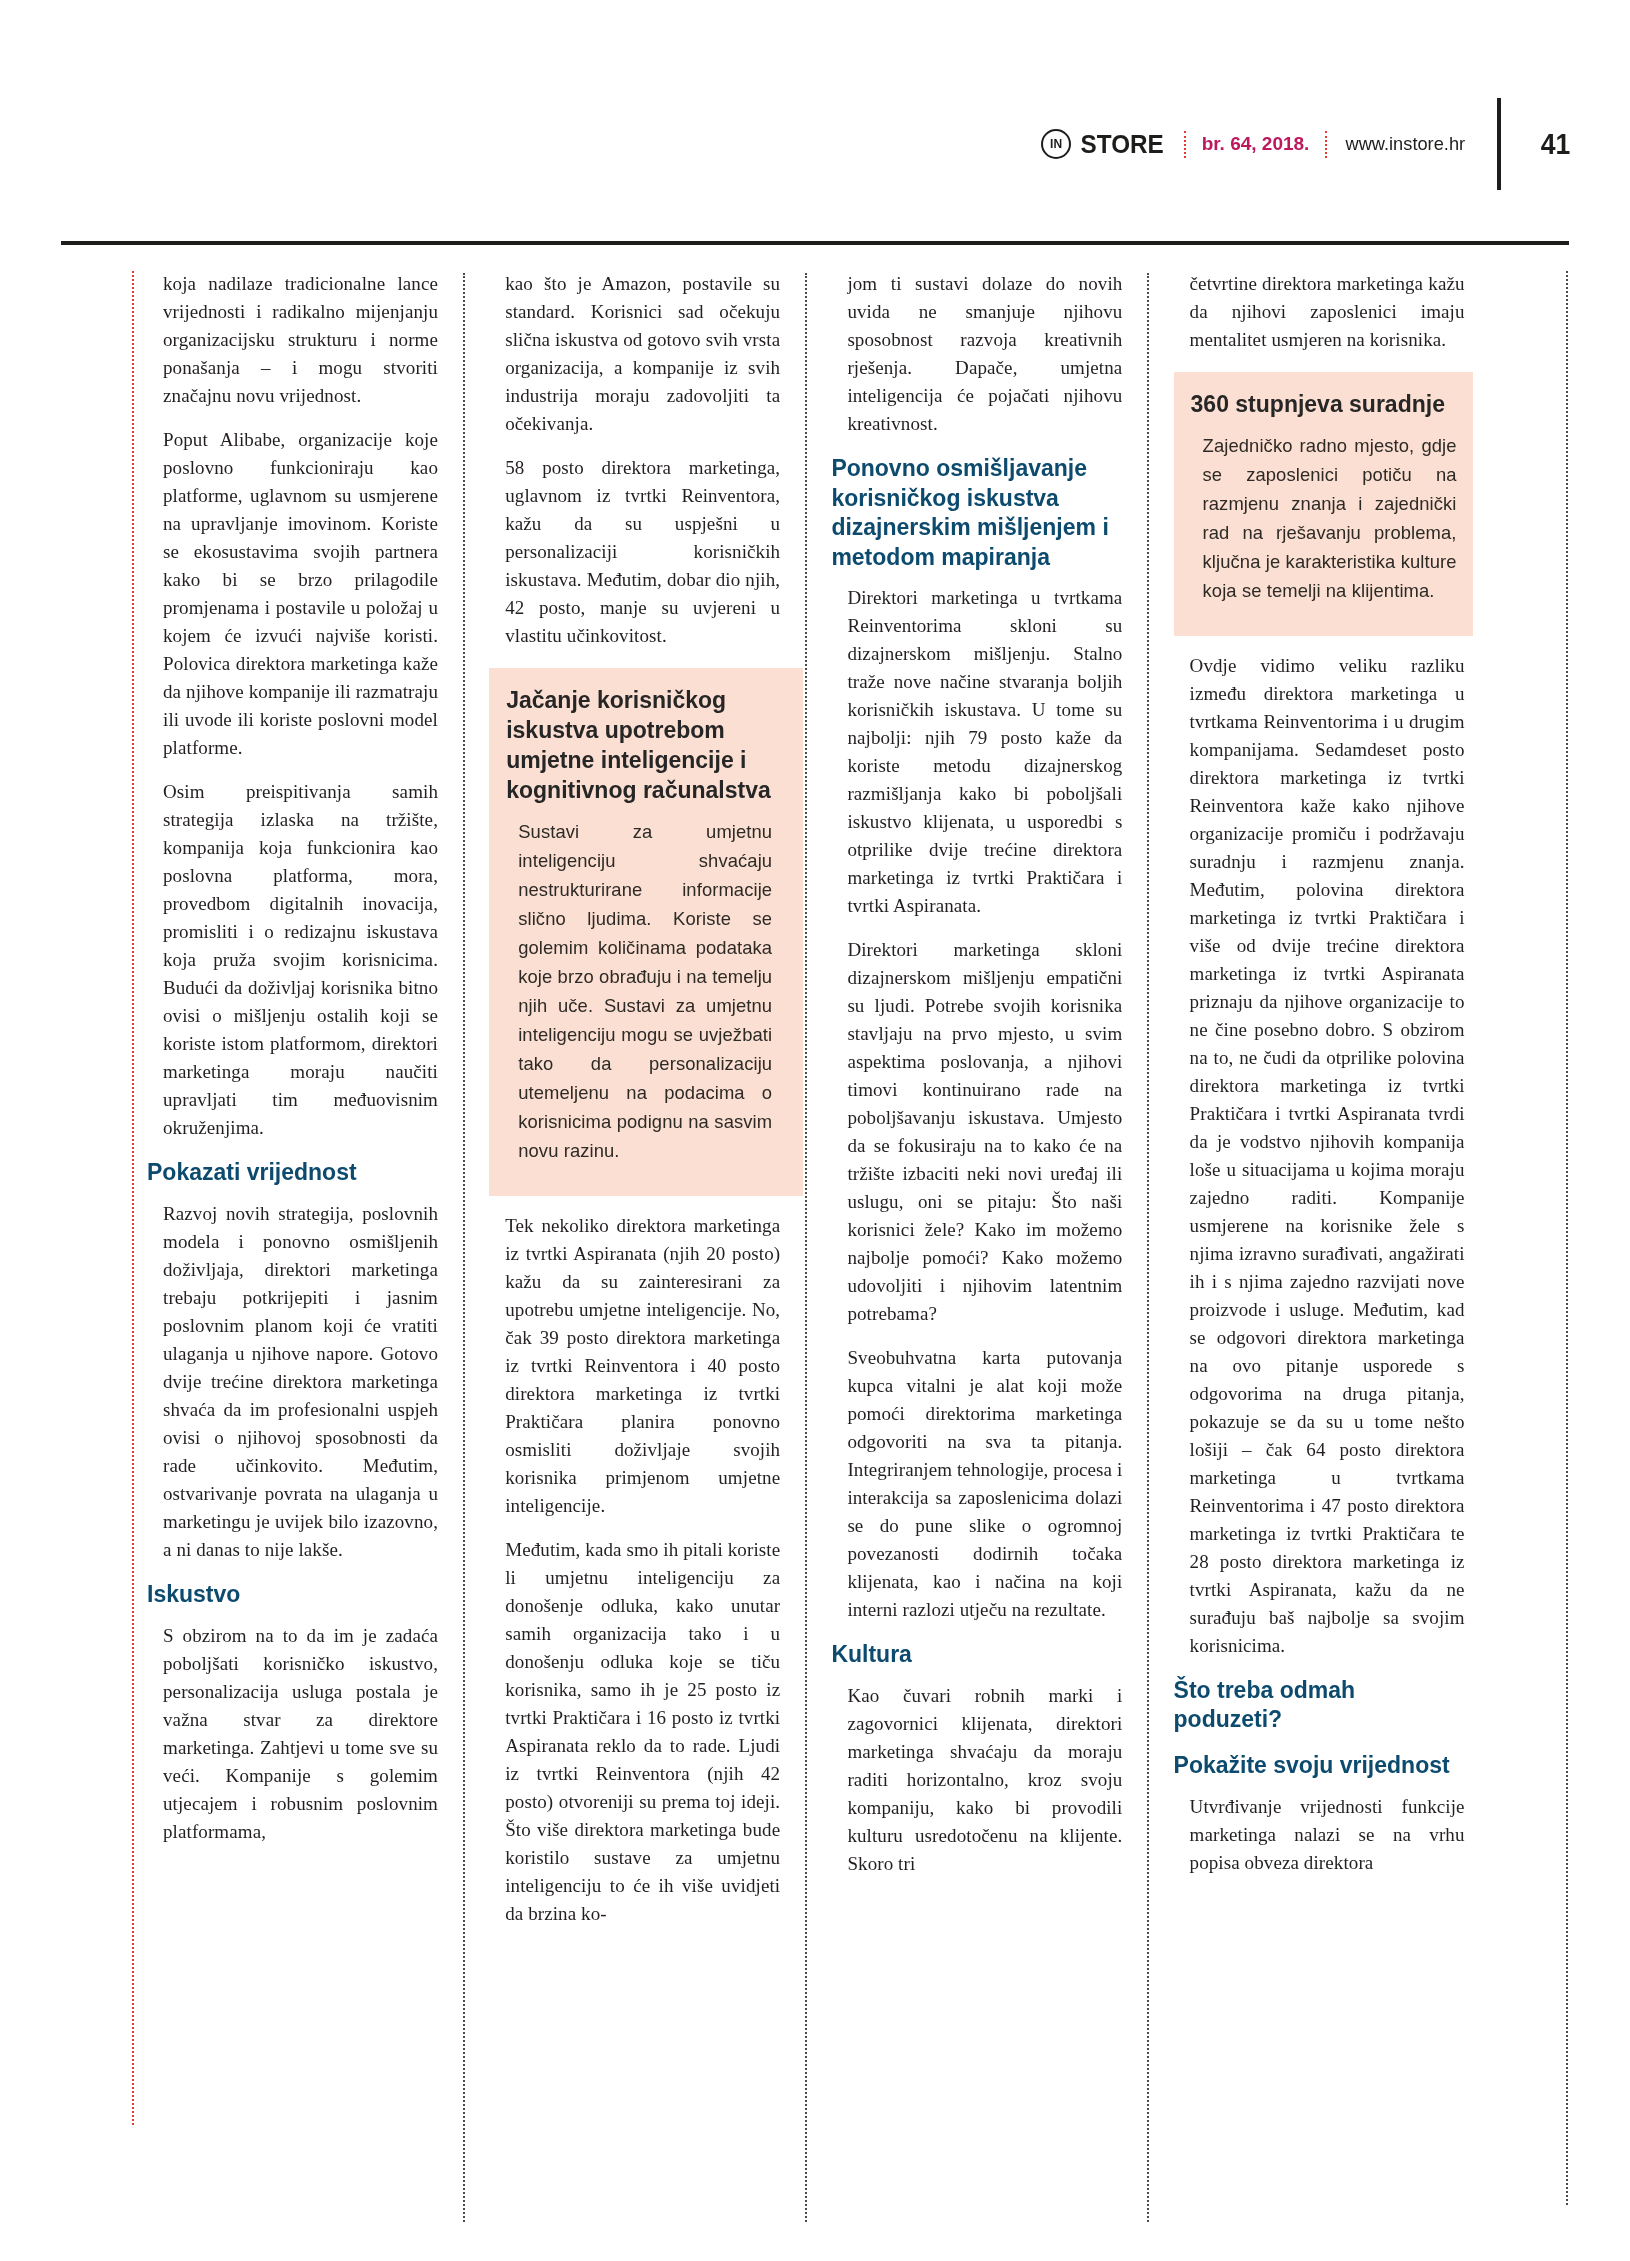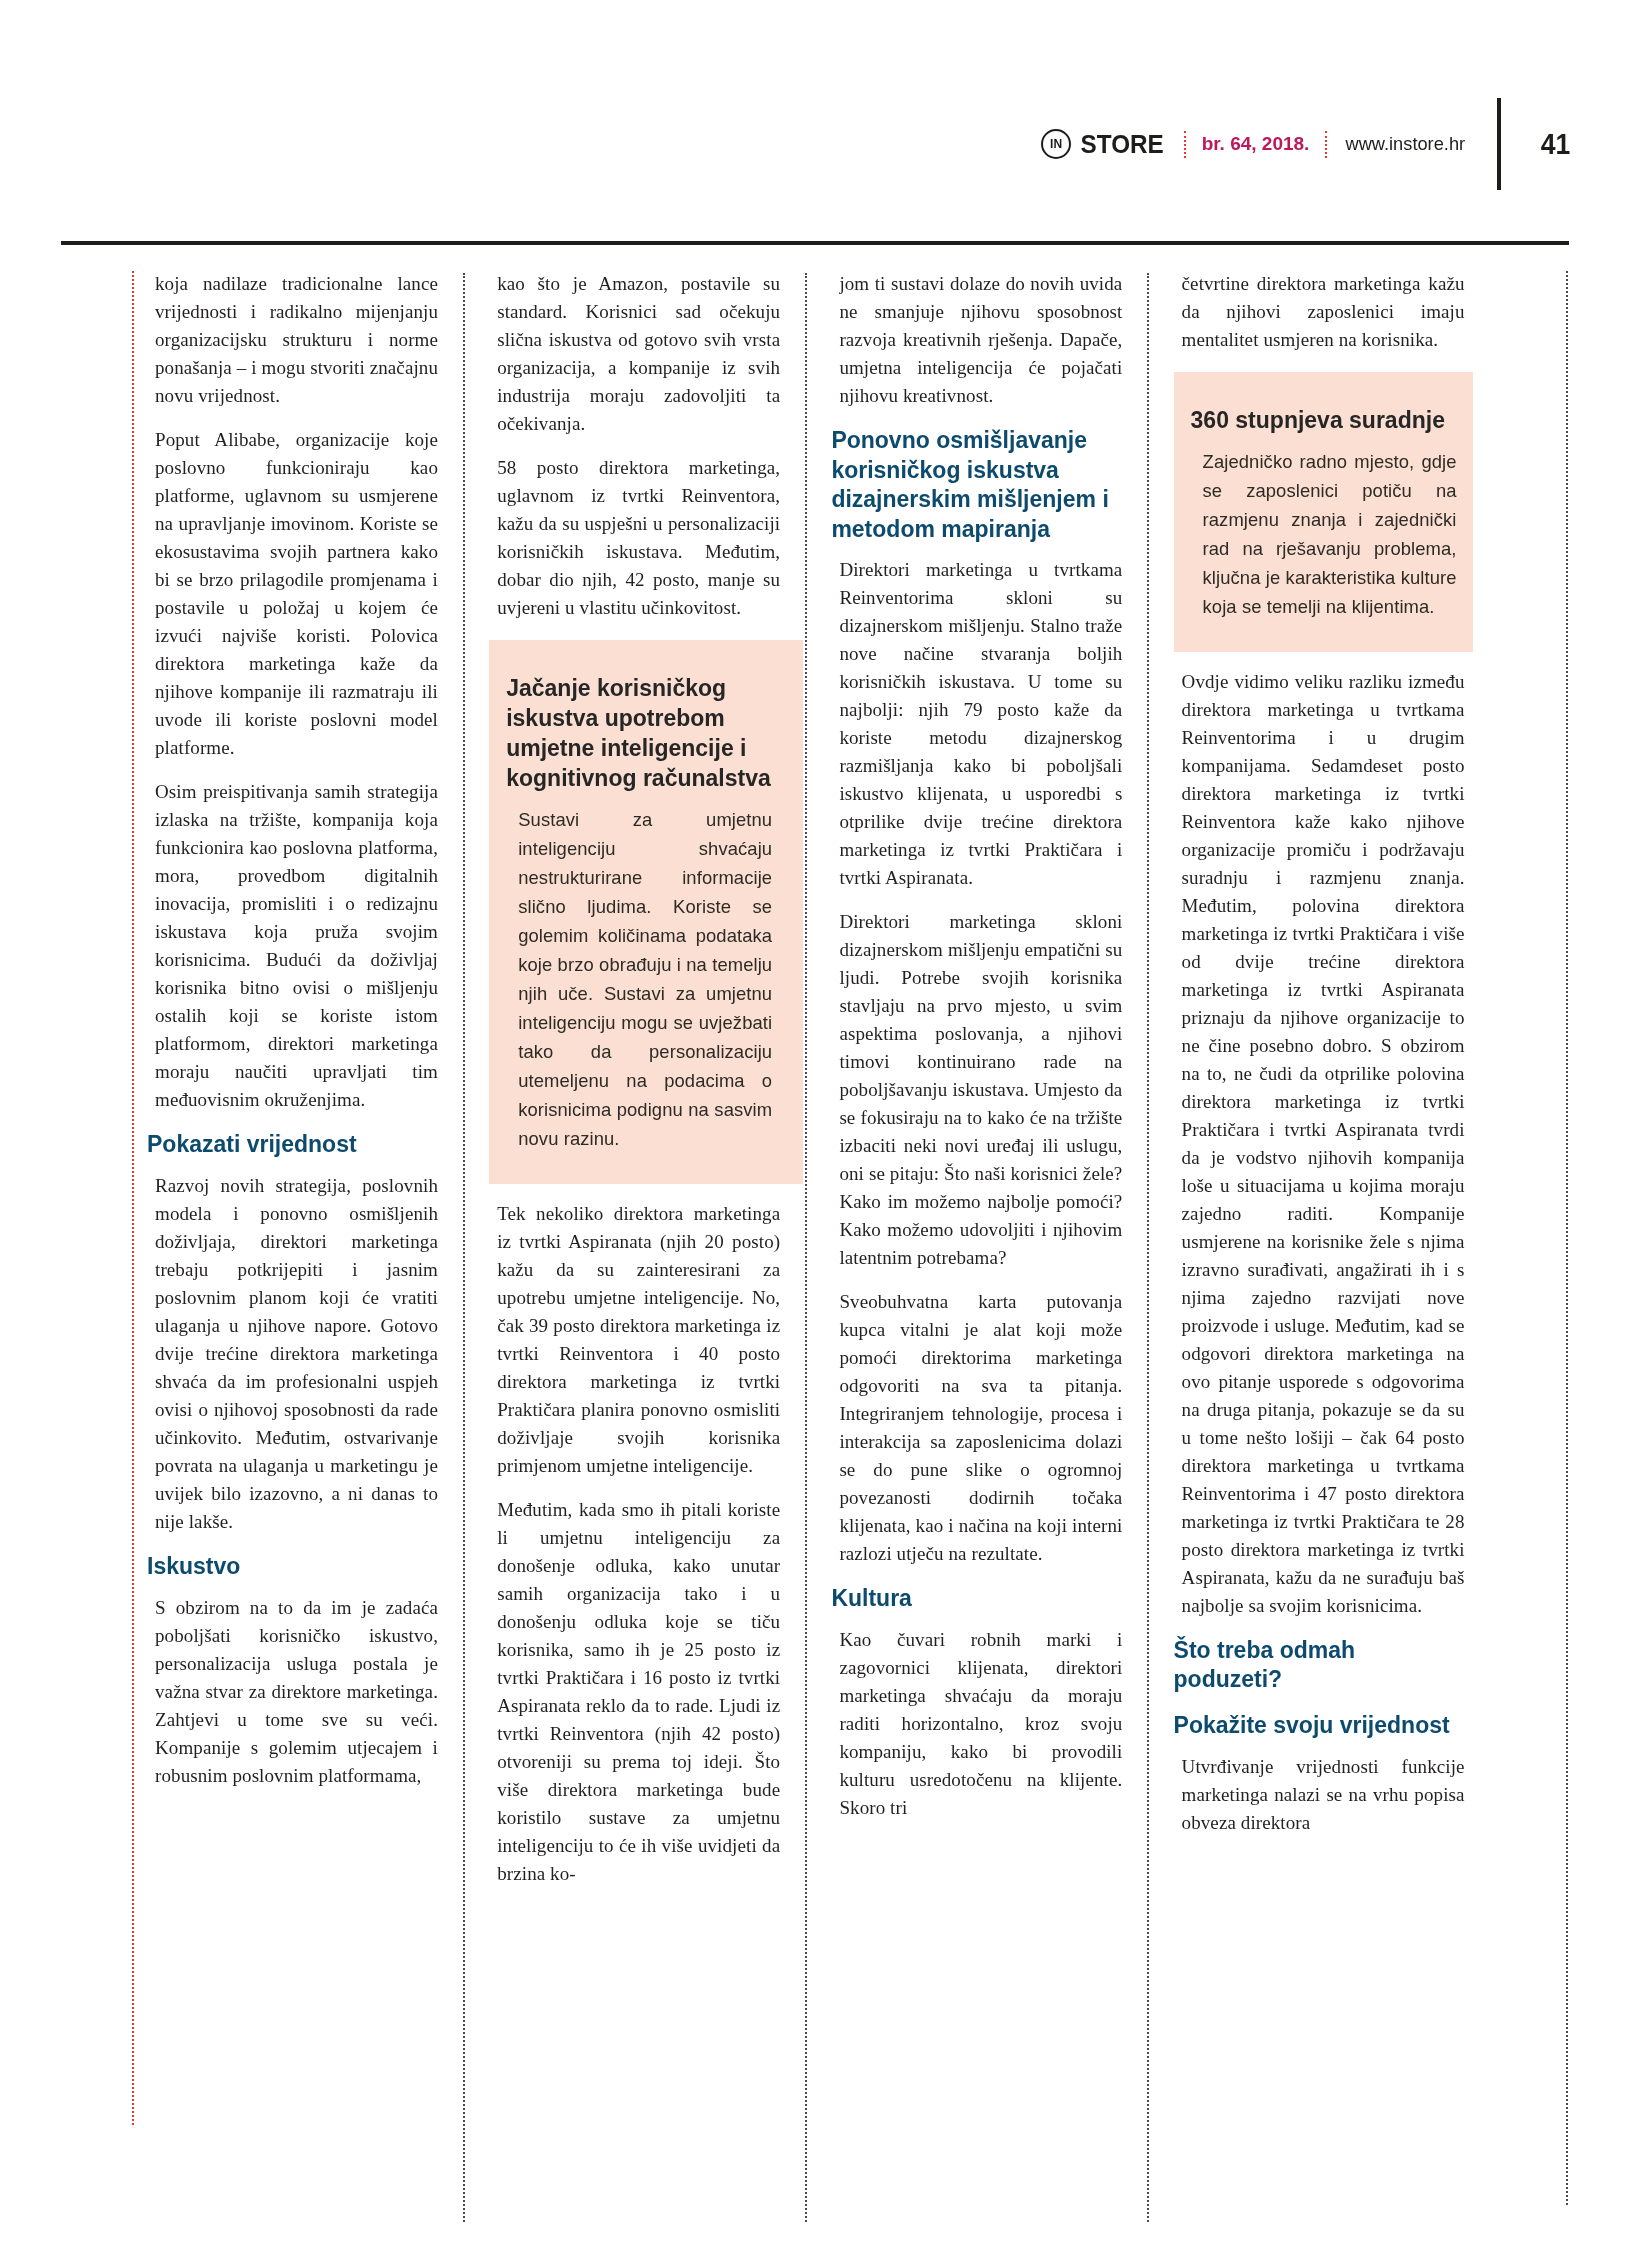--- a/index.html
+++ b/index.html
@@ -51,40 +51,40 @@
     border-left:2.5px dotted #4a4a4a;
   }
   
   .content{
     position:absolute;top:270px;left:147px;width:1326px;height:1977px;
     display:flex;overflow:hidden;
   }
   .col{width:291px;flex:0 0 291px;}
   .vsep{width:0;border-left:2.5px dotted #4a4a4a;margin:2.5px 24.6px 24.6px 24.6px;}
   .col p{
-    font-size:19px;line-height:28px;margin:0 0 16px 8px;
+    font-size:19px;line-height:28px;margin:0 0 16px 16px;
     text-align:justify;letter-spacing:0.1px;
   }
   .col p.cont{text-indent:0;}
   h2.sec{
     font-family:"Liberation Sans","DejaVu Sans",sans-serif;
     font-size:23px;line-height:29.5px;font-weight:bold;color:#0c4a6e;
     margin:16px 0 12.3px 0;letter-spacing:0;
   }
   
   .note-box{
     background:#fbdfd2;
     width:278px;
     padding:17px 18.4px 18.4px 17px;
     margin:18.4px -23px 16px 0;
   }
   .note-box .box-title{
     font-family:"Liberation Sans","DejaVu Sans",sans-serif;
     font-size:23px;line-height:30px;font-weight:bold;color:#262626;
-    margin:16px 0 11px 0;
+    margin:0 0 11px 0;
   }
   .note-box .box-body{
     font-family:"Liberation Sans","DejaVu Sans",sans-serif;
     font-size:18.4px;line-height:29px;color:#2d2a26;
     text-align:justify;margin:12px;
   }
 </style>
 </head>
 <body>
 

